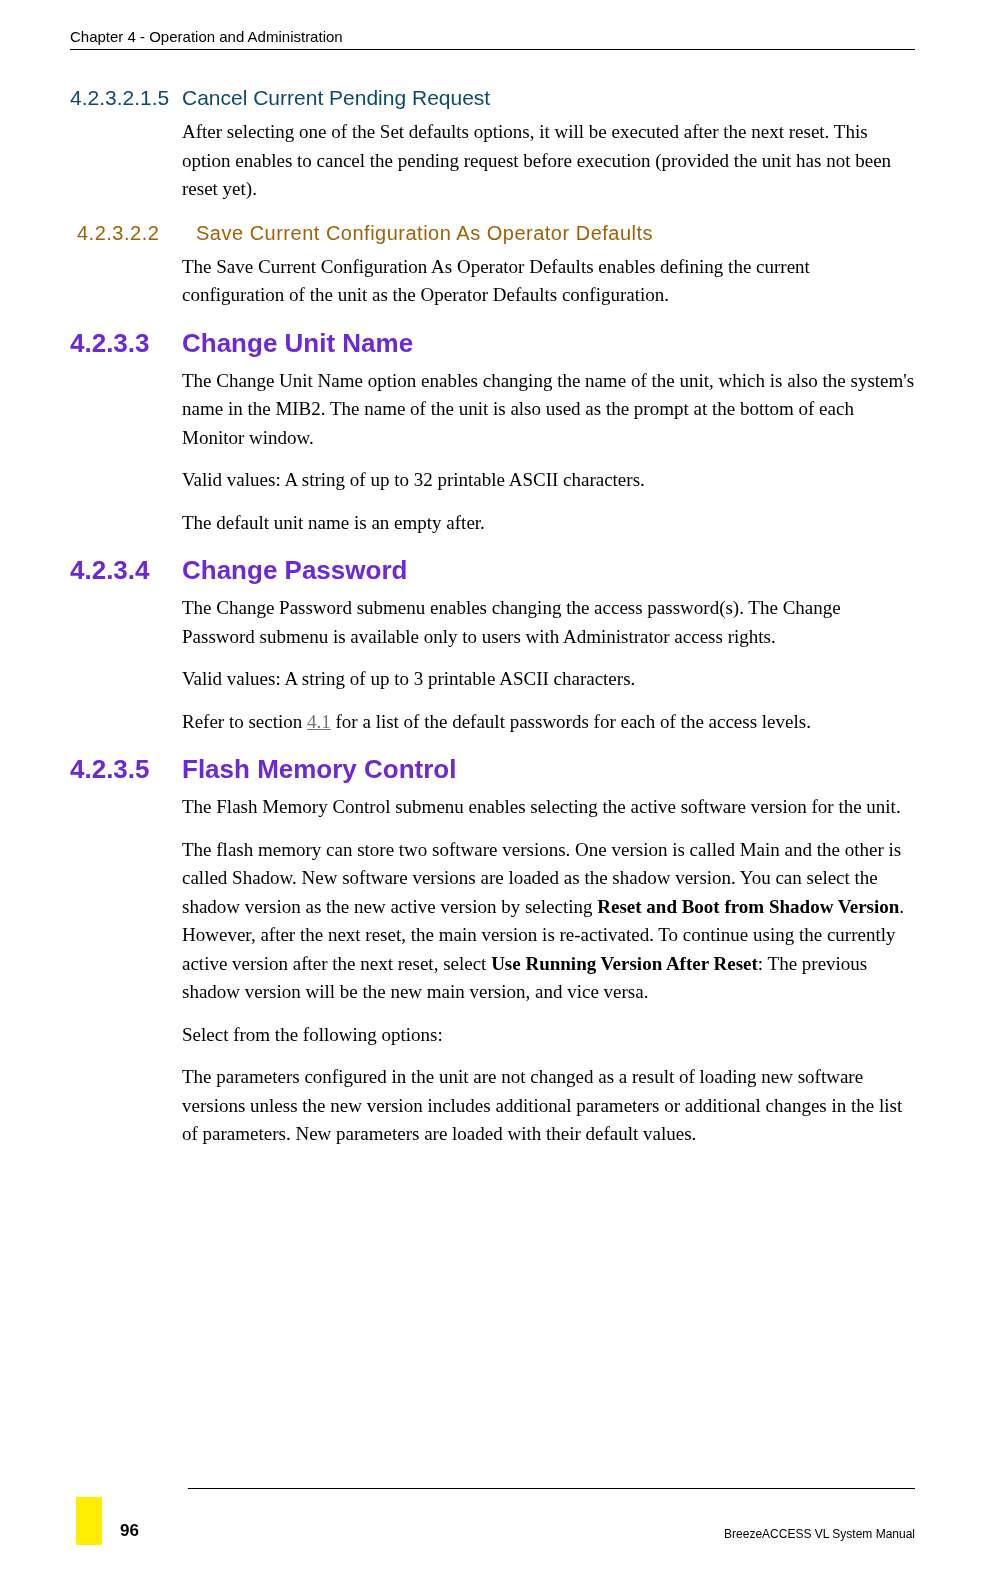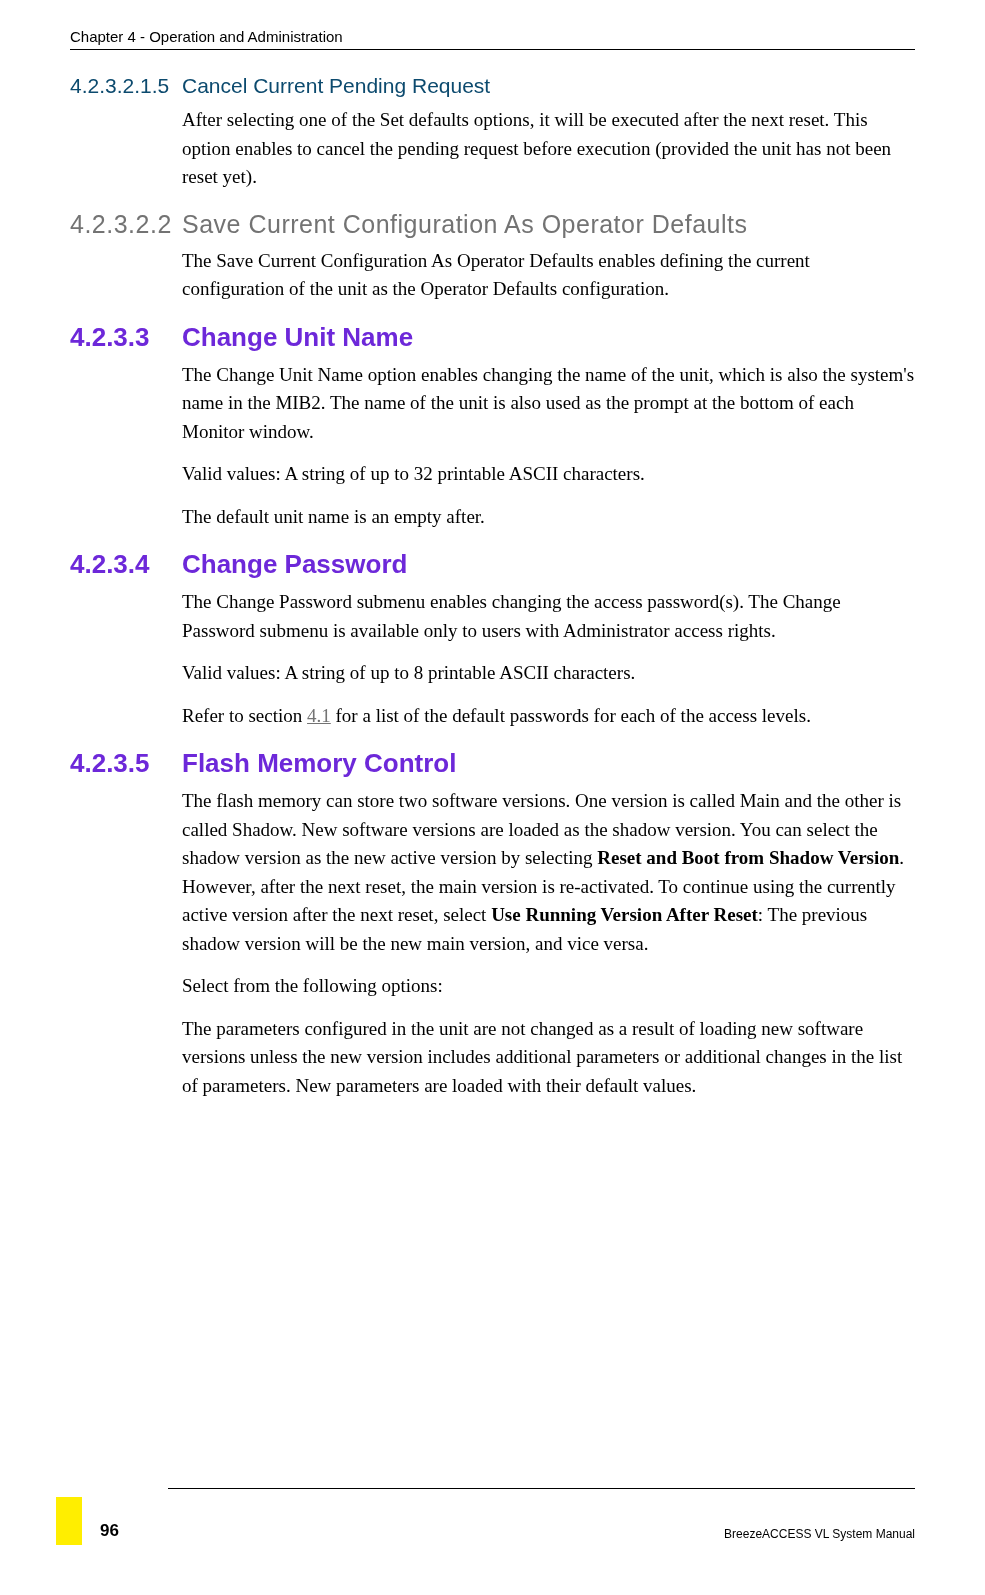--- a/index.html
+++ b/index.html
@@ -1,30 +1,30 @@
 <!DOCTYPE html>
 <html><head>
 <meta charset="utf-8">
 <style>
   * { box-sizing: border-box; margin: 0; padding: 0; }
   html, body { width: 985px; background: #fff; font-family: Georgia, 'Times New Roman', serif; color: #000; }
   .page { width: 985px; height: 1595px; position: relative; padding: 28px 70px 0 70px; }
-  .header-line { border-bottom: 1px solid #000; padding-bottom: 3px; margin-bottom: 24px; }
+  .header-line { border-bottom: 1px solid #000; padding-bottom: 3px; margin-bottom: 36px; }
   .header-text { font-size: 15px; font-family: Arial, Helvetica, sans-serif; }
   .section-row { display: flex; align-items: flex-start; margin-bottom: 8px; }
   .section-num { min-width: 112px; flex-shrink: 0; }
   .section-title { flex: 1; }
   .h5 { color: #0c4a6e; font-family: Arial, Helvetica, sans-serif; font-size: 21px; font-weight: normal; }
-  .h4 { color: #737373; font-family: Verdana, Arial, sans-serif; font-size: 25px; font-weight: normal; letter-spacing: 0.5px; }
+  .h4 { color: #a16207; font-family: Verdana, Arial, sans-serif; font-size: 20px; font-weight: normal; letter-spacing: 0.5px; margin-left: 7px; }
   .h3 { color: #6d28d9; font-family: Arial, Helvetica, sans-serif; font-size: 26px; font-weight: bold; }
   .body-text { font-size: 19px; line-height: 1.5; margin-left: 112px; margin-bottom: 14px; font-family: Georgia, 'Book Antiqua', serif; }
   .body-text b { font-weight: bold; }
   .link { color: #737373; text-decoration: underline; }
   .sec-block { margin-bottom: 18px; }
-  .footer { position: absolute; bottom: 50px; left: 56px; right: 70px; }
+  .footer { position: absolute; bottom: 50px; left: 76px; right: 70px; }
   .footer-line { border-top: 1px solid #000; margin-left: 112px; }
   .footer-row { display: flex; justify-content: space-between; align-items: flex-end; margin-top: 8px; }
   .footer-left { display: flex; align-items: flex-end; }
   .yellow-box { width: 26px; height: 48px; background: #ffee00; margin-right: 18px; }
   .page-num { font-family: Arial, Helvetica, sans-serif; font-size: 17px; font-weight: bold; padding-bottom: 4px; }
   .footer-right { font-family: Liberation Sans, sans-serif; font-size: 12px; padding-bottom: 4px; }
 </style>
 </head>
 <body>
 
@@ -59,29 +59,30 @@
     <p class="body-text">Valid values: A string of up to 32 printable ASCII characters.</p>
     <p class="body-text">The default unit name is an empty after.</p>
   </div>
 
   <div class="sec-block">
     <div class="section-row">
       <div class="section-num h3">4.2.3.4</div>
       <div class="section-title h3">Change Password</div>
     </div>
     <p class="body-text">The Change Password submenu enables changing the access password(s). The Change Password submenu is available only to users with Administrator access rights.</p>
-    <p class="body-text">Valid values: A string of up to 8 printable ASCII characters.</p>
+    <p class="body-text">Valid values: A string of up to 3 printable ASCII characters.</p>
     <p class="body-text"><span>Refer to section </span><a class="link">4.1</a><span> for a list of the default passwords for each of the access levels.</span></p>
   </div>
 
   <div class="sec-block">
     <div class="section-row">
       <div class="section-num h3">4.2.3.5</div>
       <div class="section-title h3">Flash Memory Control</div>
     </div>
+    <p class="body-text">The Flash Memory Control submenu enables selecting the active software version for the unit.</p>
     <p class="body-text"><span>The flash memory can store two software versions. One version is called Main and the other is called Shadow. New software versions are loaded as the shadow version. You can select the shadow version as the new active version by selecting </span><b>Reset and Boot from Shadow Version</b><span>. However, after the next reset, the main version is re-activated. To continue using the currently active version after the next reset, select </span><b>Use Running Version After Reset</b><span>: The previous shadow version will be the new main version, and vice versa.</span></p>
     <p class="body-text">Select from the following options:</p>
     <p class="body-text">The parameters configured in the unit are not changed as a result of loading new software versions unless the new version includes additional parameters or additional changes in the list of parameters. New parameters are loaded with their default values.</p>
   </div>
 
   <div class="footer">
     <div class="footer-line"></div>
     <div class="footer-row">
       <div class="footer-left">
         <div class="yellow-box"></div>

